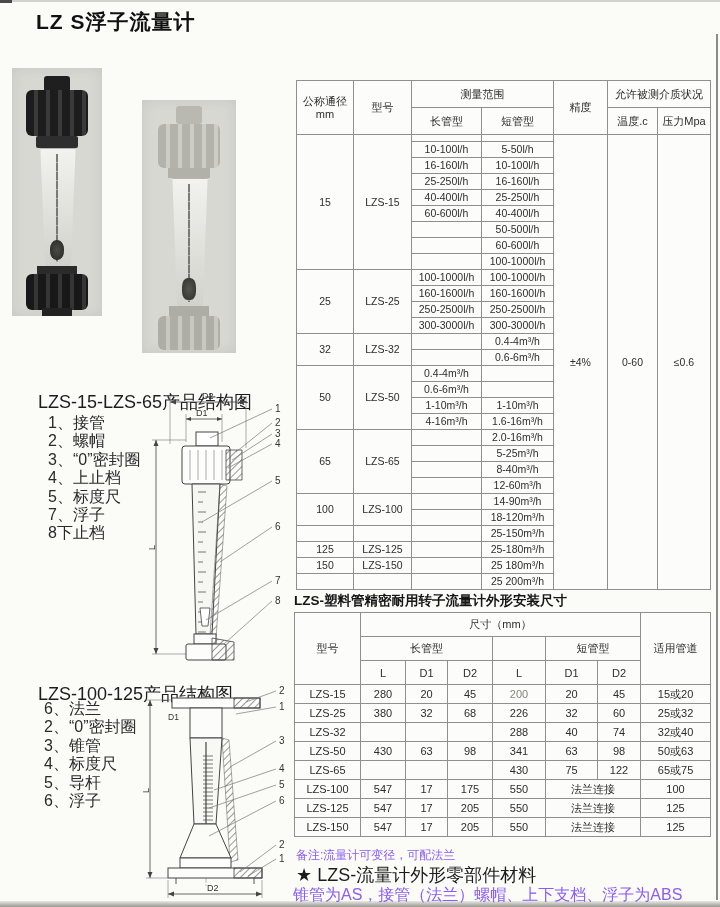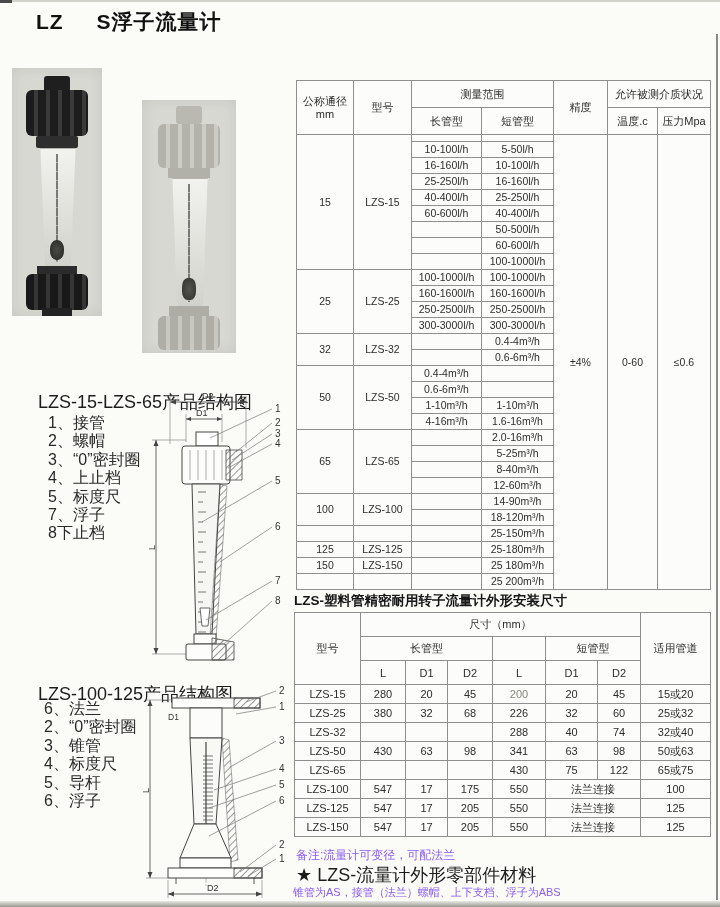--- a/index.html
+++ b/index.html
@@ -5,21 +5,21 @@
   html,body{margin:0;padding:0;}
   body{font-family:"Liberation Sans","DejaVu Sans",sans-serif;background:#888;}
   .page{position:relative;width:720px;height:907px;background:#fbfbf8;overflow:hidden;color:#2d2d2d;}
   
   .scan-right{position:absolute;right:2px;top:34px;width:2px;height:866px;background:#3f3f3f;opacity:.6;}
   .scan-bottom{position:absolute;left:0;bottom:0;width:100%;height:6px;background:linear-gradient(#e9e9e5,#97978f);}
   .scan-top{position:absolute;top:0;left:0;width:100%;height:2px;background:#d2d2cc;}
   .scan-corner{position:absolute;left:0;top:0;width:12px;height:3px;background:#4a4a4a;}
 
   .title{position:absolute;left:36px;top:8px;font-size:21px;font-weight:bold;color:#111;letter-spacing:1px;}
-  .title .t2{margin-left:26px;}
+  .title .t2{}
 
   
   .photo{position:absolute;background:#d8d8d3;box-shadow:inset 0 0 14px rgba(0,0,0,.08);}
   .photo1{left:12px;top:68px;width:90px;height:248px;}
   .photo2{left:142px;top:100px;width:94px;height:253px;}
   .photo div{position:absolute;}
   .stub1{left:32px;top:8px;width:26px;height:16px;background:#1f1f1f;border-radius:3px;}
   .nut1{left:14px;top:22px;width:62px;height:46px;border-radius:6px;
         background:repeating-linear-gradient(90deg,#1c1c1c 0 8px,#3a3a3a 8px 12px);}
   .col1{left:24px;top:68px;width:42px;height:12px;background:#2e2e2e;border-radius:2px;}
@@ -60,21 +60,21 @@
   #t1 td{height:15px;line-height:15px;font-size:10.5px;}
   #t1 tbody tr.sp td{height:6px;line-height:6px;}
   #t2{left:294px;top:612px;width:416px;}
   #t2 th{font-size:11px;height:23px;}
   #t2 td{height:18px;font-size:11px;}
   td.pencil{color:#85857d;}
 
   .note{position:absolute;color:#8b5cf6;}
   .n1{left:296px;top:847px;font-size:12px;}
   .n2{left:296px;top:863px;font-size:18px;font-weight:500;color:#1c1c1c;}
-  .n3{left:293px;top:885px;font-size:11px;}
+  .n3{left:293px;top:885px;font-size:16px;}
 
   svg{position:absolute;overflow:visible;}
   .dg1{left:146px;top:392px;}
   .dg2{left:134px;top:672px;}
   svg text{font-family:"Liberation Sans","DejaVu Sans",sans-serif;fill:#333;}
 </style>
 </head>
 <body>
 
 <div class="page">

